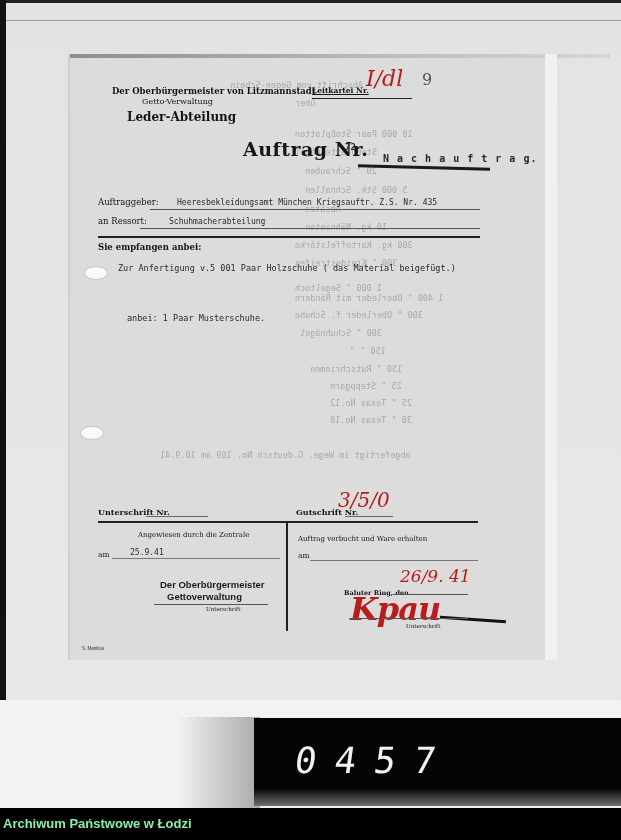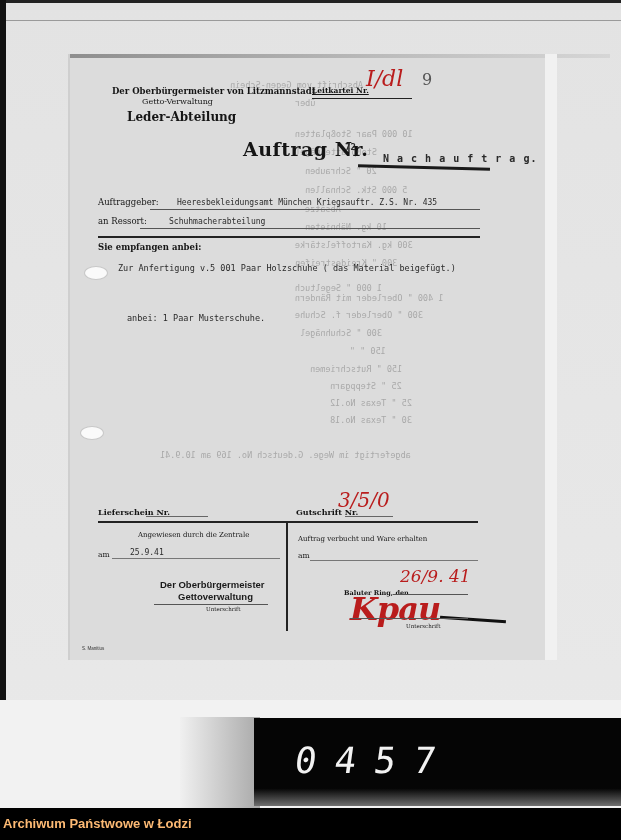--- a/index.html
+++ b/index.html
@@ -35,21 +35,21 @@
     .counter-box {
       position: absolute; left: 254px; top: 718px; width: 367px; height: 88px;
       background: linear-gradient(#050505 0%, #050505 80%, #6f6f6f 100%);
     }
     .counter-digits {
       position: absolute; left: 295px; top: 740px;
       font-family: "DejaVu Sans Mono", monospace; font-size: 36px; color: #f2f2f2;
       letter-spacing: 18px; transform: skewX(-8deg);
     }
     .footer { position: absolute; left: 0; top: 808px; width: 621px; height: 32px; background: #000; }
-    .footer-text { position: absolute; left: 3px; top: 8px; font-family: "Liberation Sans", sans-serif; font-weight: bold; font-size: 13px; color: #fdba74; }
+    .footer-text { position: absolute; left: 3px; top: 8px; font-family: "Liberation Sans", sans-serif; font-weight: bold; font-size: 13px; color: #86efac; }
   </style>
 </head>
 <body>
 
 <div class="frame-top"></div>
 <div class="background-sheet"></div>
 <div class="fold-line"></div>
 <div class="frame-left"></div>
 
 <div class="paper">
@@ -100,41 +100,41 @@
   <div class="hline" style="left:70px;top:174px;width:340px;background:#555;"></div>
   <div class="hline" style="left:28px;top:182px;width:382px;height:2px;background:#222;"></div>
 
   <div class="abs gothic" style="left:28px;top:188px;font-size:8.5px;">Sie empfangen anbei:</div>
   <div class="abs typed" style="left:48px;top:209px;font-size:8.5px;">Zur Anfertigung v.5 001 Paar Holzschuhe ( das Material beigefügt.)</div>
   <div class="abs typed" style="left:57px;top:259px;font-size:8.5px;">anbei: 1 Paar Musterschuhe.</div>
 
   <div class="hole" style="left:14px;top:212px;"></div>
   <div class="hole" style="left:10px;top:372px;"></div>
 
-  <div class="abs gothic" style="left:28px;top:453px;font-size:8px;">Lieferschein Nr.</div>
+  <div class="abs gothic" style="left:28px;top:453px;font-size:8px;">Unterschrift Nr.</div>
   <div class="hline" style="left:76px;top:462px;width:62px;background:#666;"></div>
 
   <div class="abs gothic" style="left:226px;top:453px;font-size:8px;">Gutschrift Nr.</div>
   <div class="abs hand" style="left:268px;top:434px;font-size:20px;">3/5/0</div>
   <div class="hline" style="left:275px;top:462px;width:48px;background:#666;"></div>
 
   <div class="hline" style="left:28px;top:467px;width:380px;height:2px;background:#222;"></div>
   <div class="vline" style="left:216px;top:467px;height:110px;"></div>
 
   <div class="abs gothic" style="left:28px;top:477px;font-size:7px;font-weight:normal;margin-left:40px;">Angewiesen durch die Zentrale</div>
   <div class="abs gothic" style="left:28px;top:496px;font-size:7.5px;font-weight:normal;">am</div>
   <div class="abs typed" style="left:60px;top:494px;font-size:8px;">25.9.41</div>
   <div class="hline" style="left:42px;top:504px;width:168px;background:#777;"></div>
 
   <div class="abs gothic" style="left:228px;top:481px;font-size:7px;font-weight:normal;">Auftrag verbucht und Ware erhalten</div>
   <div class="abs gothic" style="left:228px;top:497px;font-size:7.5px;font-weight:normal;">am</div>
   <div class="hline" style="left:240px;top:506px;width:168px;background:#777;"></div>
 
   <div class="abs" style="left:90px;top:525px;font-family:'Liberation Sans',sans-serif;font-weight:bold;font-size:9.5px;color:#1a1a1a;">Der Oberbürgermeister</div>
-  <div class="abs" style="left:97px;top:537px;font-family:'Liberation Sans',sans-serif;font-weight:bold;font-size:9.5px;color:#1a1a1a;margin-left:11px;">Gettoverwaltung</div>
+  <div class="abs" style="left:97px;top:537px;font-family:'Liberation Sans',sans-serif;font-weight:bold;font-size:9.5px;color:#1a1a1a;">Gettoverwaltung</div>
   <div class="hline" style="left:84px;top:550px;width:114px;background:#555;"></div>
   <div class="abs gothic" style="left:136px;top:552px;font-size:5.5px;font-weight:normal;">Unterschrift</div>
 
   <div class="abs gothic" style="left:274px;top:535px;font-size:6.5px;">Baluter Ring, den</div>
   <div class="abs hand" style="left:330px;top:512px;font-size:17px;">26/9. 41</div>
   <div class="hline" style="left:323px;top:540px;width:75px;background:#555;"></div>
 
   <div class="abs hand" style="left:280px;top:536px;font-size:32px;font-weight:bold;letter-spacing:-1px;">Kpau</div>
   <div class="hline" style="left:370px;top:564px;width:66px;height:3px;background:#111;transform:rotate(4deg);"></div>
   <div class="hline" style="left:280px;top:564px;width:118px;background:#555;"></div>

